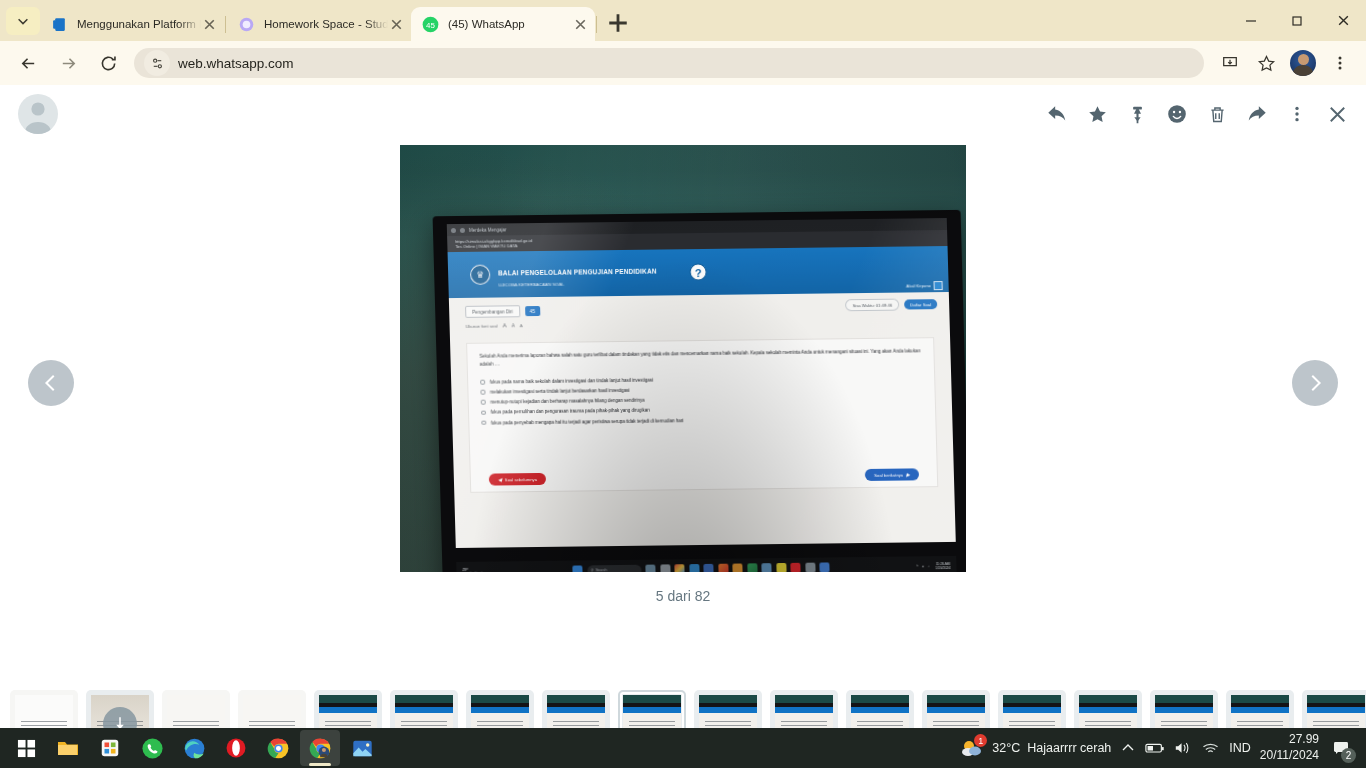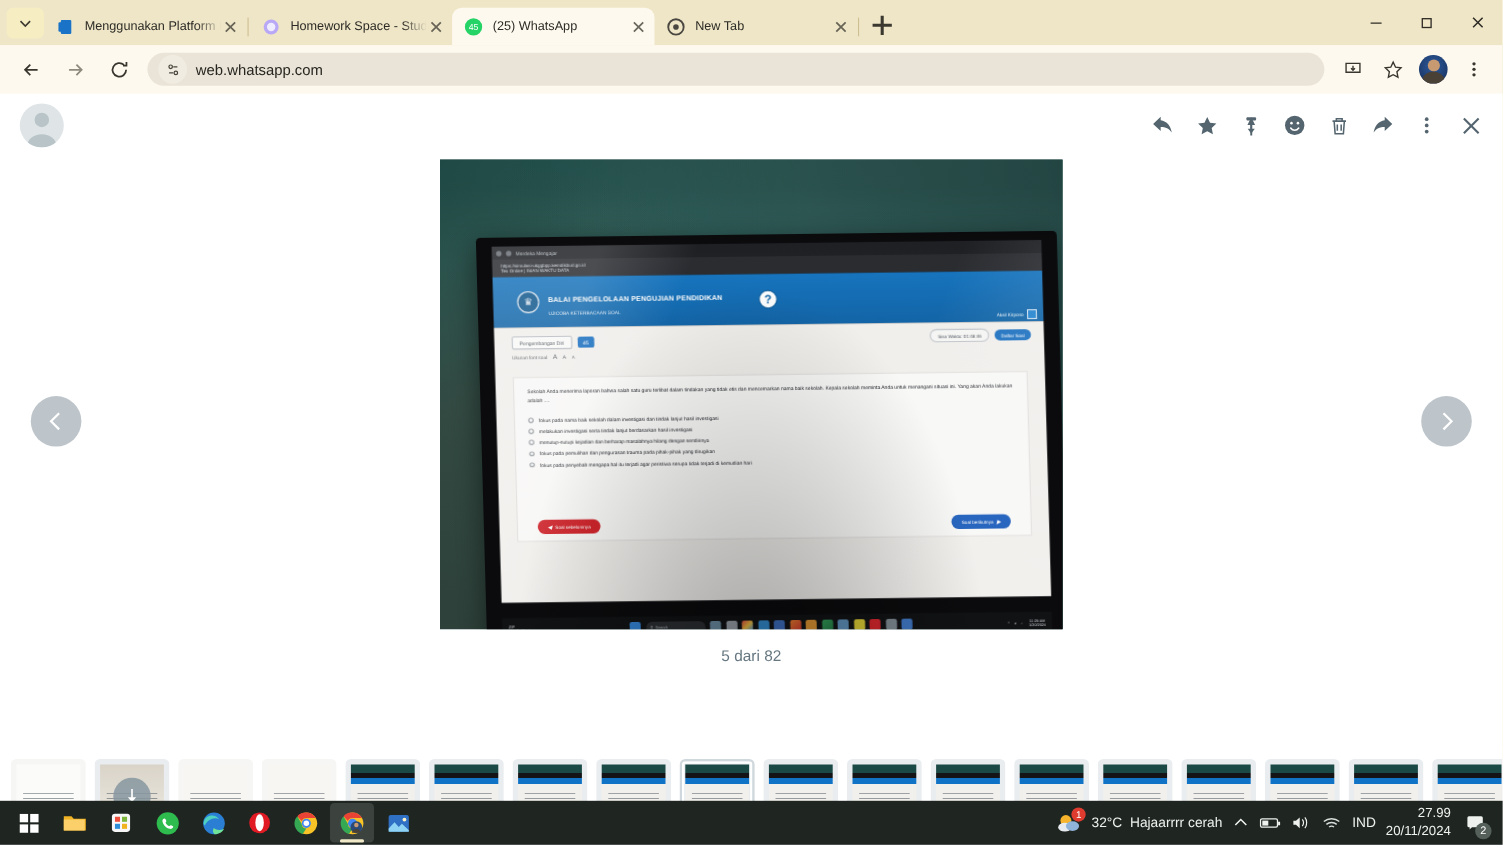--- a/index.html
+++ b/index.html
@@ -778,42 +778,28 @@
       </span>
     </div>
 
     <div class="tab active">
       <span class="tab-favicon">
         <svg viewBox="0 0 16 16">
             <circle cx="8" cy="8" r="7.4" fill="#25d366"></circle>
             <text x="8" y="11" font-size="7.5" fill="#fff" text-anchor="middle" font-family="Liberation Sans, sans-serif">45</text>
           </svg>
       </span>
-      <span class="tab-title">(25) WhatsApp</span>
+      <span class="tab-title">(45) WhatsApp</span>
       <span class="tab-close">
         <svg viewBox="0 0 16 16" stroke="#3a382f" stroke-width="1.5">
             <path d="M4 4l8 8M12 4l-8 8"></path>
           </svg>
       </span>
     </div>
 
-    <div class="tab inactive">
-      <span class="tab-favicon">
-        <svg viewBox="0 0 16 16">
-            <circle cx="8" cy="8" r="6.6" fill="none" stroke="#4a4740" stroke-width="1.6"></circle>
-            <circle cx="8" cy="8" r="2.4" fill="#4a4740"></circle>
-          </svg>
-      </span>
-      <span class="tab-title">New Tab</span>
-      <span class="tab-close">
-        <svg viewBox="0 0 16 16" stroke="#3a382f" stroke-width="1.5">
-            <path d="M4 4l8 8M12 4l-8 8"></path>
-          </svg>
-      </span>
-    </div>
 
     <div class="tab-sep"></div>
     <div class="new-tab-btn">
       <svg viewBox="0 0 16 16" stroke="#3a382f" stroke-width="1.6">
           <path d="M8 3v10M3 8h10"></path>
         </svg>
     </div>
 
     <div class="win-controls">
       <div class="win-btn">

